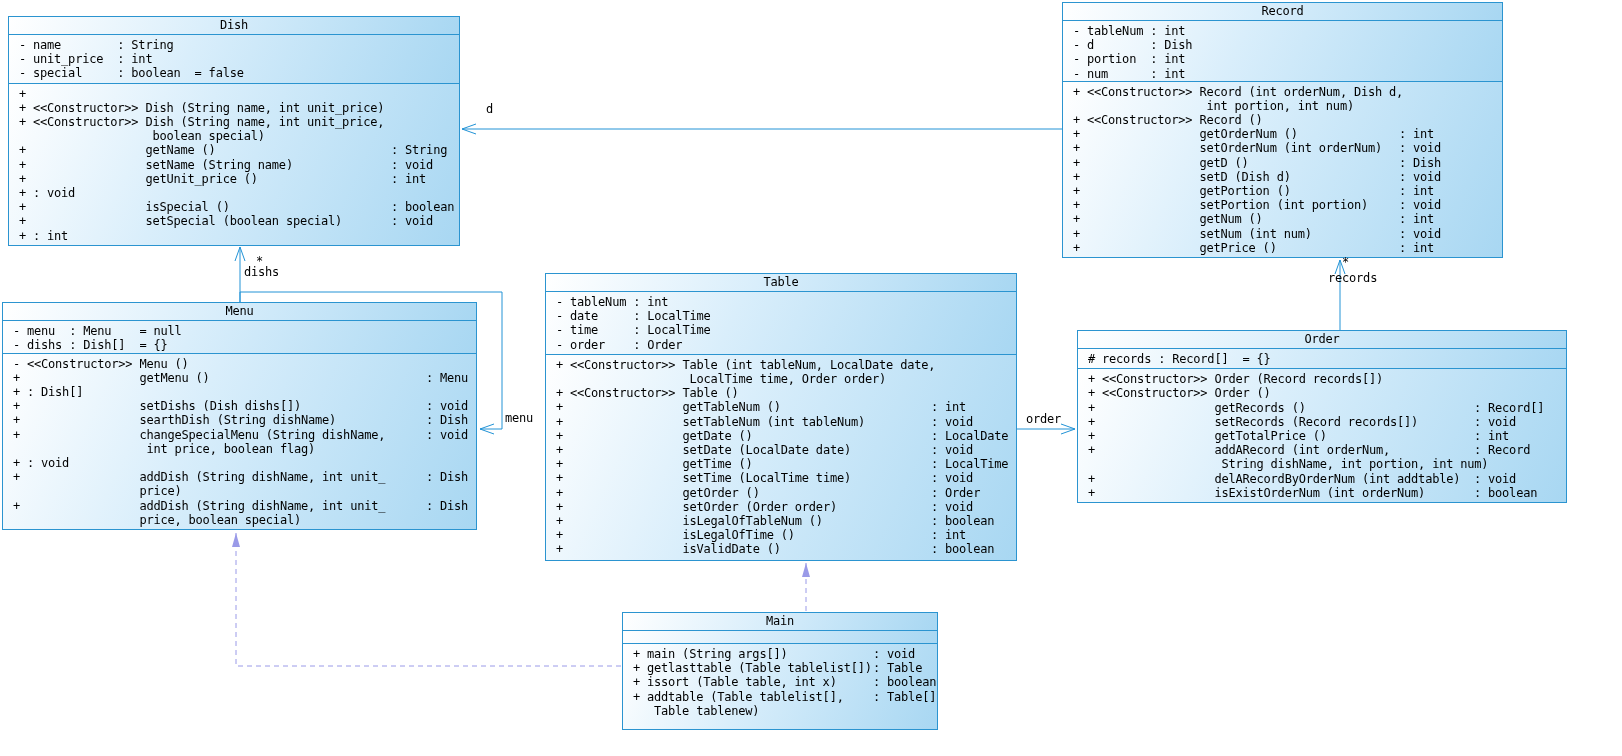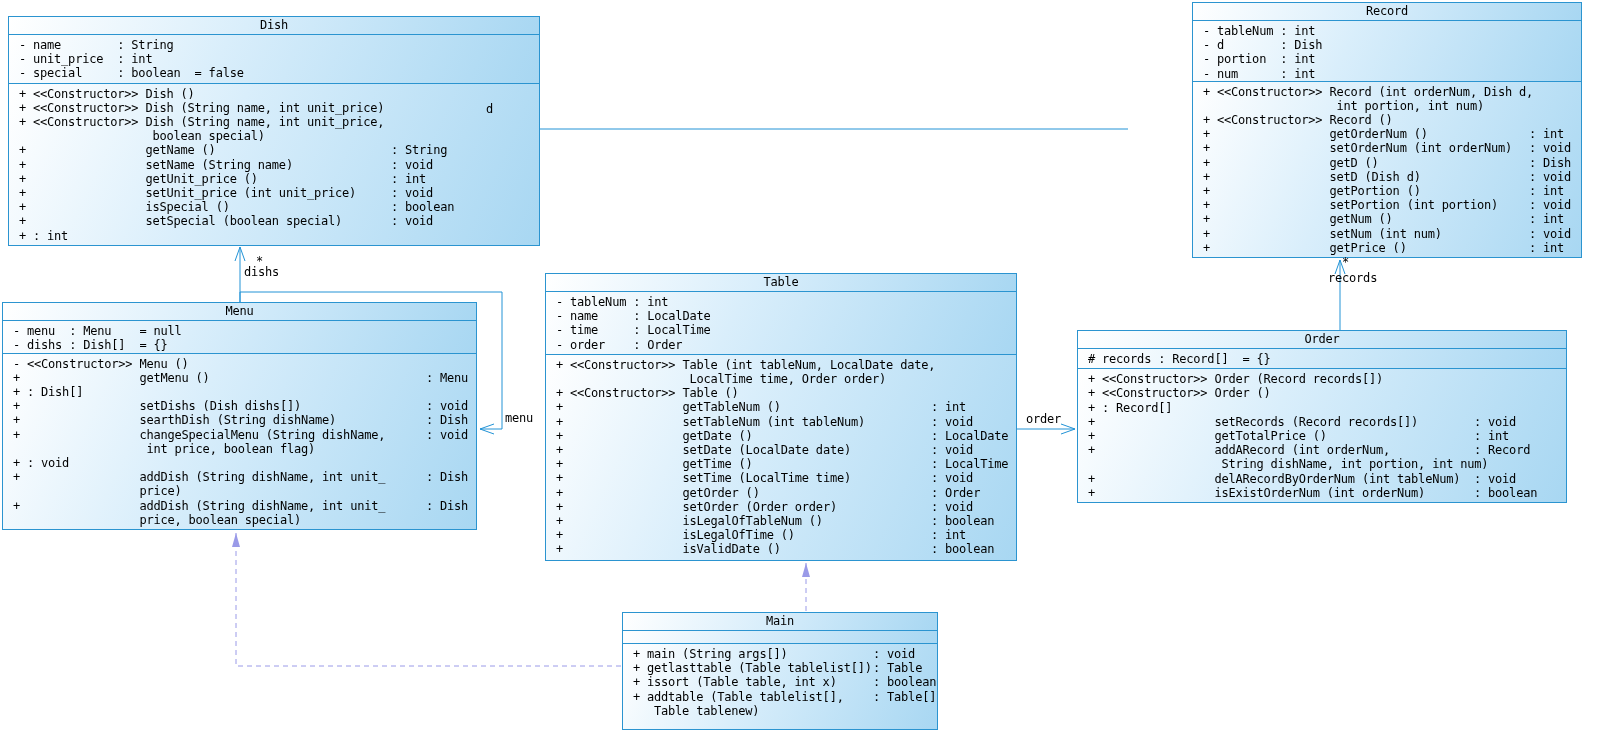--- a/index.html
+++ b/index.html
@@ -53,40 +53,39 @@
       <path d="M1345 274 L1340 260 L1335 274" class="assoc-head"></path>
       <polyline points="240,302 240,292 502,292 502,429 480,429" class="association"></polyline>
       <path d="M494 424 L480 429 L494 434" class="assoc-head"></path>
       <polyline points="1017,429 1075,429" class="association"></polyline>
       <path d="M1061 434 L1075 429 L1061 424" class="assoc-head"></path>
       <polyline points="806,611 806,563" class="dependency"></polyline>
       <path d="M806 563 L810 577 L802 577 Z" class="dep-head"></path>
       <polyline points="621,666 236,666 236,533" class="dependency"></polyline>
       <path d="M236 533 L240 547 L232 547 Z" class="dep-head"></path>
     </svg>
-<div class="ubox" style="left: 8px; top: 16px; width: 532px; height: 230px;">
+<div class="ubox" style="left: 8px; top: 16px; width: 452px; height: 230px;">
       <div class="utitle">Dish</div>
       <div class="ucomp uattrs">
         <div class="urow" style="grid-template-columns: 14px auto;">
           <span class="uvis">-</span>
           <span>name        : String</span>
         </div>
         <div class="urow" style="grid-template-columns: 14px auto;">
           <span class="uvis">-</span>
           <span>unit_price  : int</span>
         </div>
         <div class="urow" style="grid-template-columns: 14px auto;">
           <span class="uvis">-</span>
           <span>special     : boolean  = false</span>
         </div>
       </div>
       <div class="ucomp umeths">
         <div class="urow" style="grid-template-columns: 14px 358px 1fr;">
           <span class="uvis">+</span>
-          <span>&lt;&lt;Constructor&gt;&gt; Dish ()</span>
           <span></span>
         </div>
         <div class="urow" style="grid-template-columns: 14px 358px 1fr;">
           <span class="uvis">+</span>
           <span>&lt;&lt;Constructor&gt;&gt; Dish (String name, int unit_price)</span>
           <span></span>
         </div>
         <div class="urow" style="grid-template-columns: 14px 358px 1fr;">
           <span class="uvis">+</span>
           <span>&lt;&lt;Constructor&gt;&gt; Dish (String name, int unit_price,
@@ -103,40 +102,39 @@
           <span>                setName (String name)</span>
           <span>: void</span>
         </div>
         <div class="urow" style="grid-template-columns: 14px 358px 1fr;">
           <span class="uvis">+</span>
           <span>                getUnit_price ()</span>
           <span>: int</span>
         </div>
         <div class="urow" style="grid-template-columns: 14px 358px 1fr;">
           <span class="uvis">+</span>
-          <span>                setUnit_price (int unit_price)</span>
           <span>: void</span>
         </div>
         <div class="urow" style="grid-template-columns: 14px 358px 1fr;">
           <span class="uvis">+</span>
           <span>                isSpecial ()</span>
           <span>: boolean</span>
         </div>
         <div class="urow" style="grid-template-columns: 14px 358px 1fr;">
           <span class="uvis">+</span>
           <span>                setSpecial (boolean special)</span>
           <span>: void</span>
         </div>
         <div class="urow" style="grid-template-columns: 14px 358px 1fr;">
           <span class="uvis">+</span>
           <span>: int</span>
         </div>
       </div>
     </div>
-    <div class="ubox" style="left: 1192px; top: 2px; width: 390px; height: 256px;">
+    <div class="ubox" style="left: 1062px; top: 2px; width: 441px; height: 256px;">
       <div class="utitle">Record</div>
       <div class="ucomp uattrs">
         <div class="urow" style="grid-template-columns: 14px auto;">
           <span class="uvis">-</span>
           <span>tableNum : int</span>
         </div>
         <div class="urow" style="grid-template-columns: 14px auto;">
           <span class="uvis">-</span>
           <span>d        : Dish</span>
         </div>
@@ -271,21 +269,21 @@
     </div>
     <div class="ubox" style="left: 545px; top: 273px; width: 472px; height: 288px;">
       <div class="utitle">Table</div>
       <div class="ucomp uattrs">
         <div class="urow" style="grid-template-columns: 14px auto;">
           <span class="uvis">-</span>
           <span>tableNum : int</span>
         </div>
         <div class="urow" style="grid-template-columns: 14px auto;">
           <span class="uvis">-</span>
-          <span>name     : LocalDate</span>
+          <span>date     : LocalTime</span>
         </div>
         <div class="urow" style="grid-template-columns: 14px auto;">
           <span class="uvis">-</span>
           <span>time     : LocalTime</span>
         </div>
         <div class="urow" style="grid-template-columns: 14px auto;">
           <span class="uvis">-</span>
           <span>order    : Order</span>
         </div>
       </div>
@@ -372,41 +370,42 @@
           <span>&lt;&lt;Constructor&gt;&gt; Order (Record records[])</span>
           <span></span>
         </div>
         <div class="urow" style="grid-template-columns: 14px 372px 1fr;">
           <span class="uvis">+</span>
           <span>&lt;&lt;Constructor&gt;&gt; Order ()</span>
           <span></span>
         </div>
         <div class="urow" style="grid-template-columns: 14px 372px 1fr;">
           <span class="uvis">+</span>
+          <span>                getRecords ()</span>
           <span>: Record[]</span>
         </div>
         <div class="urow" style="grid-template-columns: 14px 372px 1fr;">
           <span class="uvis">+</span>
           <span>                setRecords (Record records[])</span>
           <span>: void</span>
         </div>
         <div class="urow" style="grid-template-columns: 14px 372px 1fr;">
           <span class="uvis">+</span>
           <span>                getTotalPrice ()</span>
           <span>: int</span>
         </div>
         <div class="urow" style="grid-template-columns: 14px 372px 1fr;">
           <span class="uvis">+</span>
           <span>                addARecord (int orderNum,
                  String dishName, int portion, int num)</span>
           <span>: Record</span>
         </div>
         <div class="urow" style="grid-template-columns: 14px 372px 1fr;">
           <span class="uvis">+</span>
-          <span>                delARecordByOrderNum (int tableNum)</span>
+          <span>                delARecordByOrderNum (int addtable)</span>
           <span>: void</span>
         </div>
         <div class="urow" style="grid-template-columns: 14px 372px 1fr;">
           <span class="uvis">+</span>
           <span>                isExistOrderNum (int orderNum)</span>
           <span>: boolean</span>
         </div>
       </div>
     </div>
     <div class="ubox" style="left: 622px; top: 612px; width: 316px; height: 118px;">

